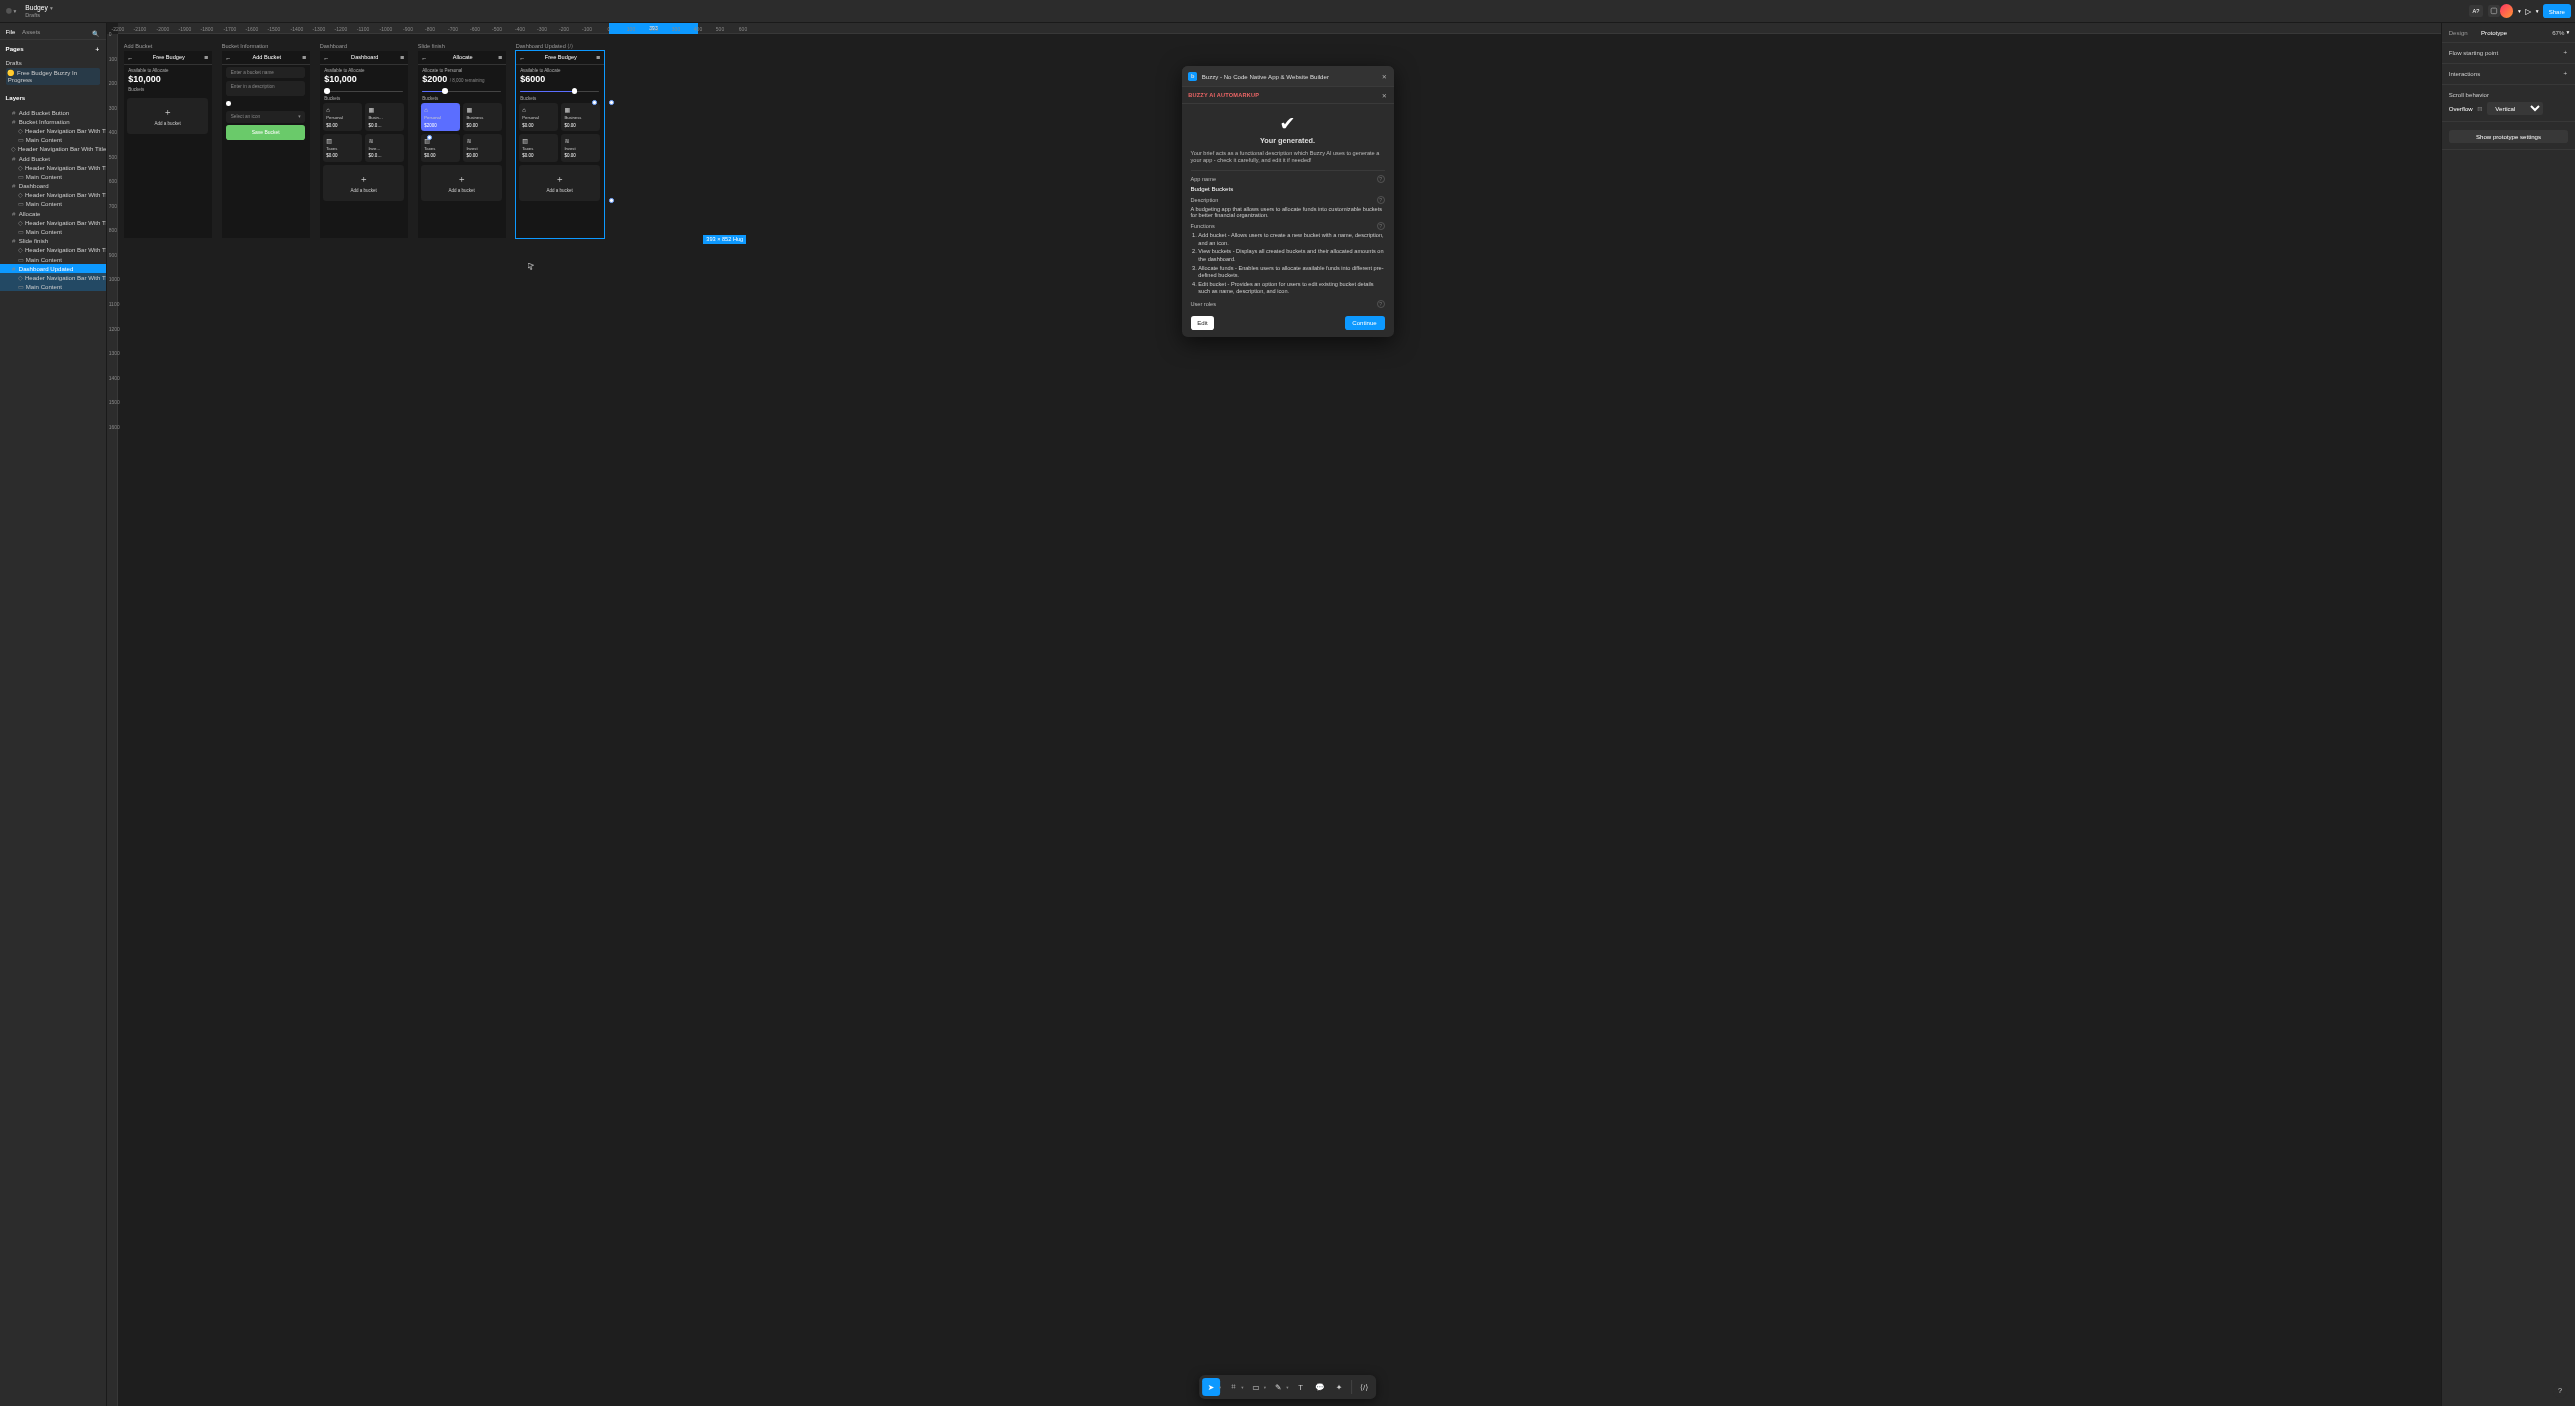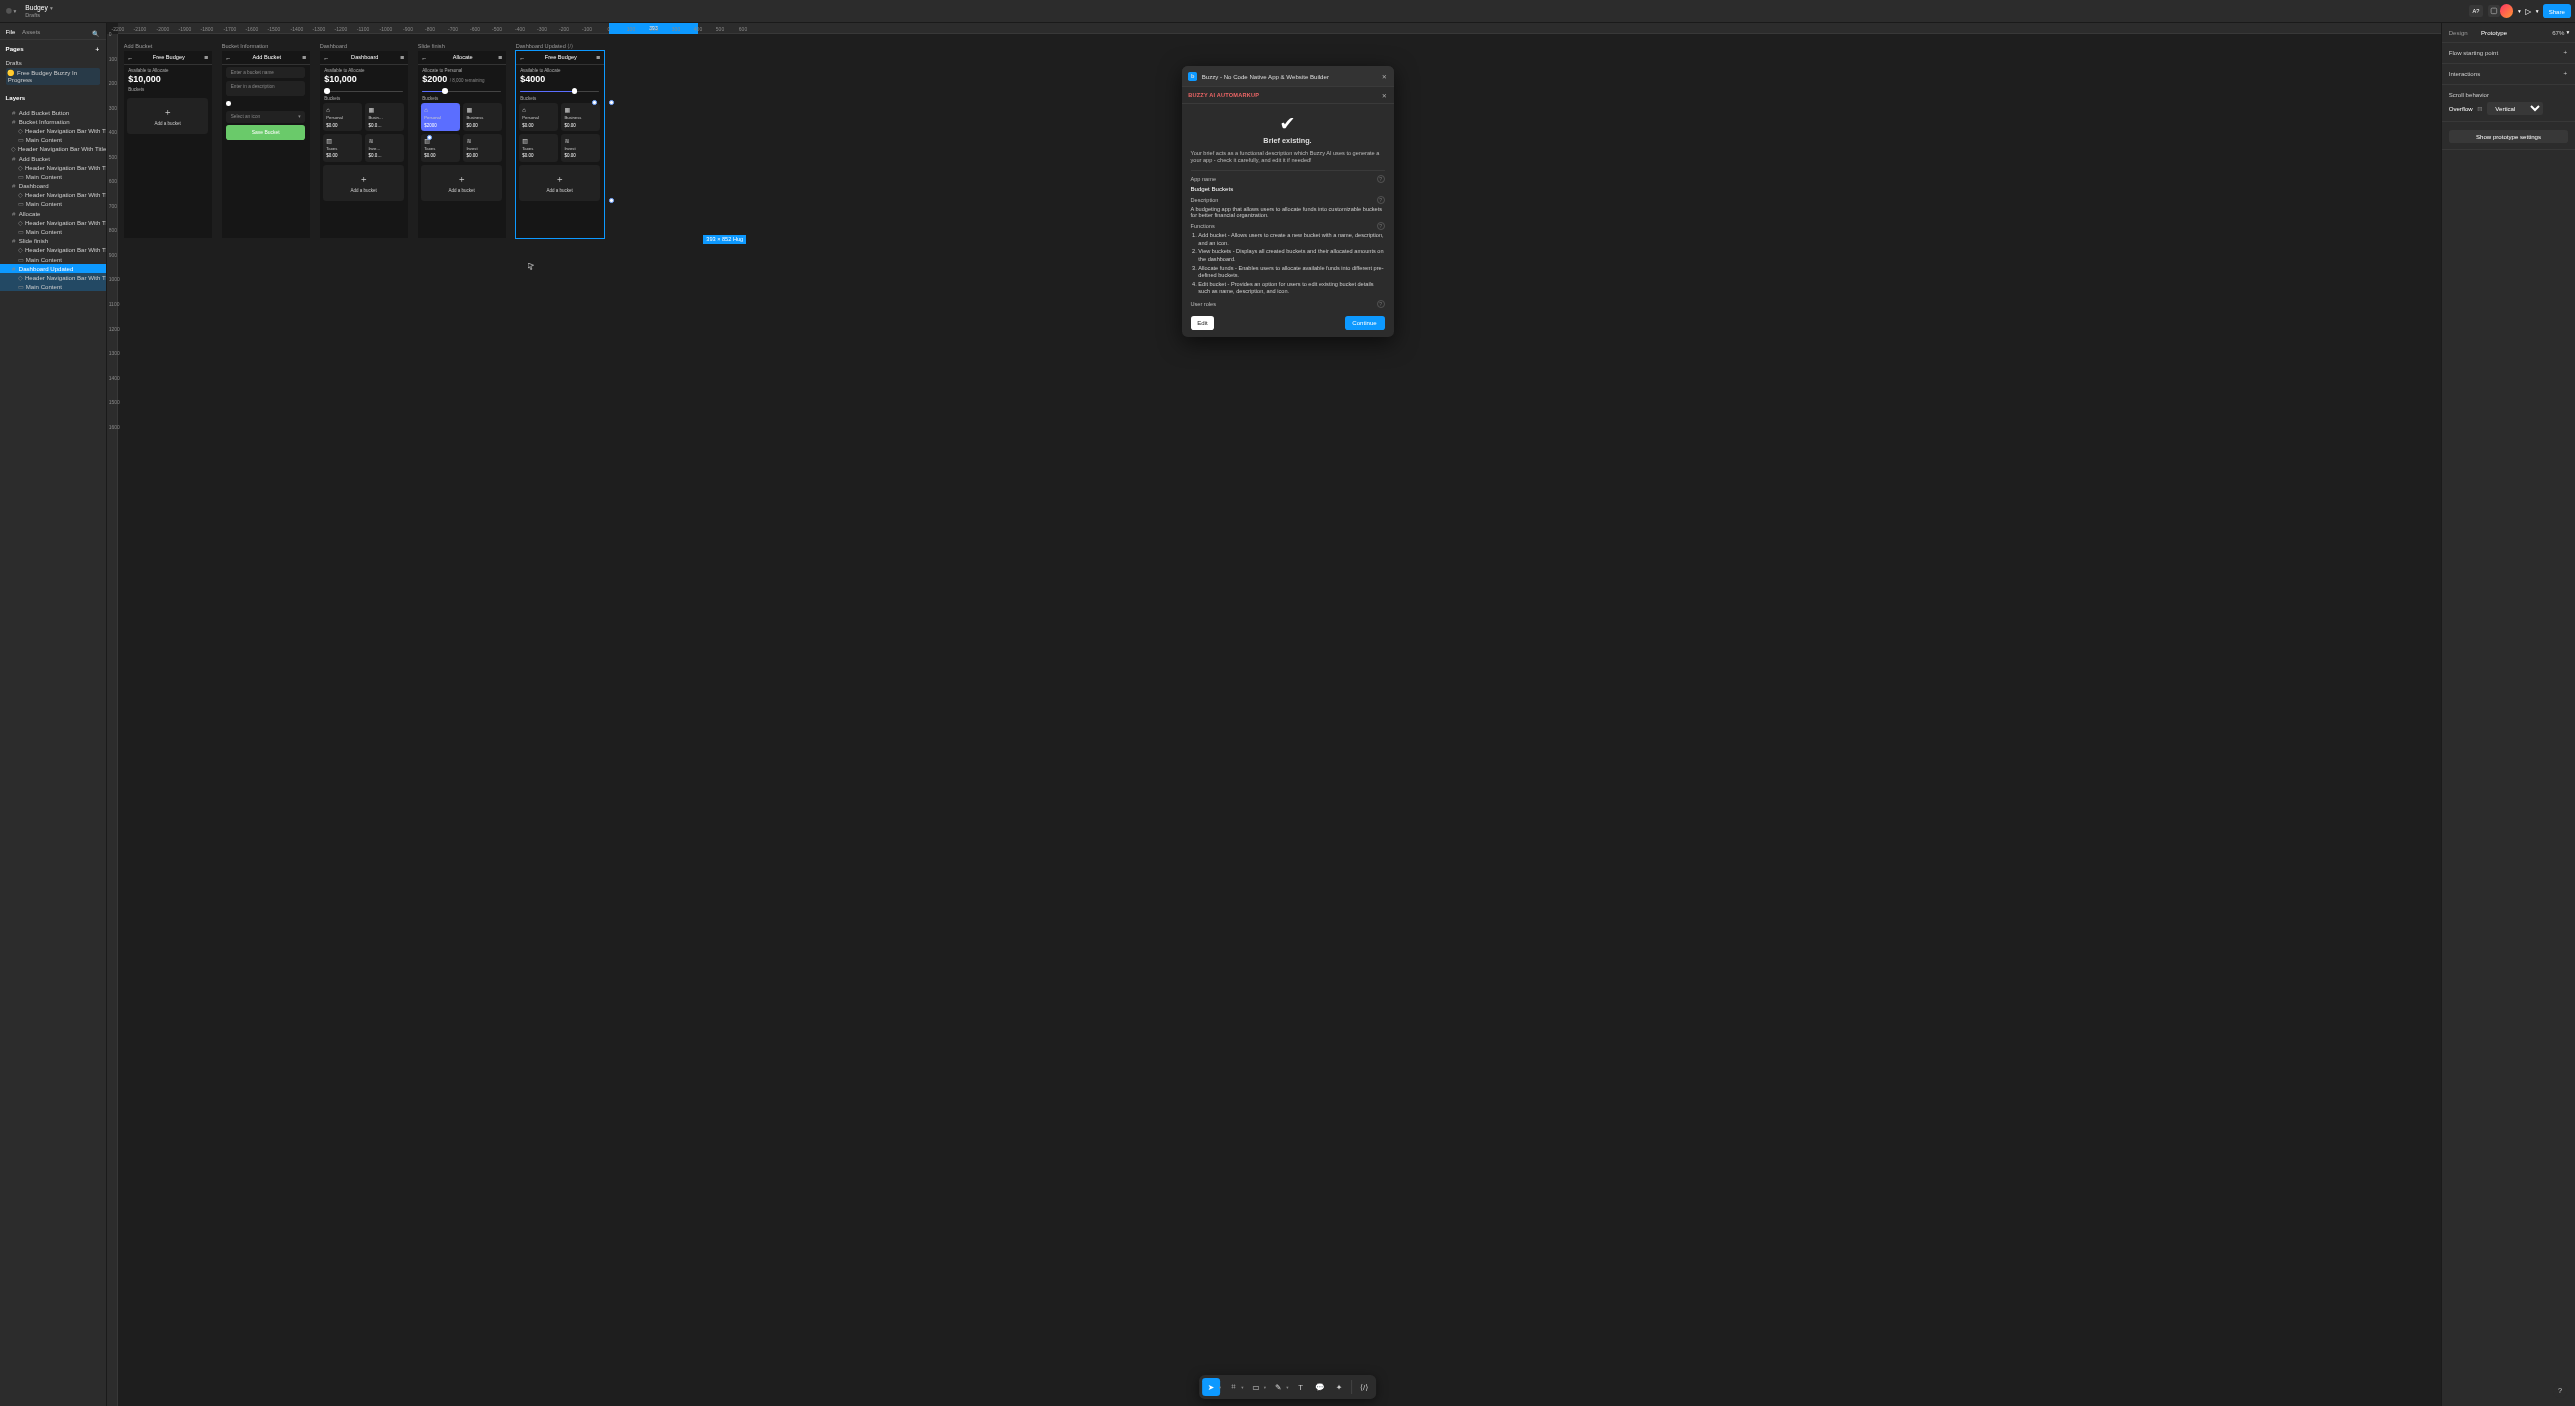--- a/index.html
+++ b/index.html
@@ -455,21 +455,21 @@
 
     <div class="frame-wrap">
       <span class="frame-label"><span>Dashboard Updated</span> <span style="color:#888;">⟨/⟩</span></span>
       <div class="frame selected">
         <div class="fh">
             <span class="fh-back">←</span>
             <span class="fh-title">Free Budgey</span>
             <span class="fh-menu">≡</span>
           </div>
         <div class="avail">Available to Allocate</div>
-        <div class="amount">$4000</div>
+        <div class="amount">$6000</div>
         <div class="slider-track">
             <span class="slider-fill" style="width:65%;"></span>
             <span class="slider-thumb" style="left:65%;"></span>
           </div>
         <div class="buckets-lbl">Buckets</div>
         <div class="bucket-grid" id="grid-f5">
             <div class="bucket-card">
               <span class="bucket-icon">⌂</span>
               <span class="bucket-name">Personal</span>
               <span class="bucket-amt">$0.00</span>
@@ -512,21 +512,21 @@
     <span class="logo">b</span>
     <span>Buzzy - No Code Native App &amp; Website Builder</span>
     <span class="modal-close">✕</span>
   </div>
   <div class="modal-sub">
     <span class="modal-sub-lbl">BUZZY AI AUTOMARKUP</span>
     <span class="modal-close" style="margin-left:auto;">✕</span>
   </div>
   <div class="modal-body">
     <div class="mb-check">✔</div>
-    <div class="mb-title">Brief existing.</div>
+    <div class="mb-title">Your generated.</div>
     <div class="mb-desc">Your brief acts as a functional description which Buzzy AI uses to generate a your app - check it carefully, and edit it if needed!</div>
     <div class="hr"></div>
     <div class="field-lbl">
         <span>App name</span>
         <span class="help">?</span>
       </div>
     <div class="field-val">Budget Buckets</div>
     <div class="field-lbl">
         <span>Description</span>
         <span class="help">?</span>

